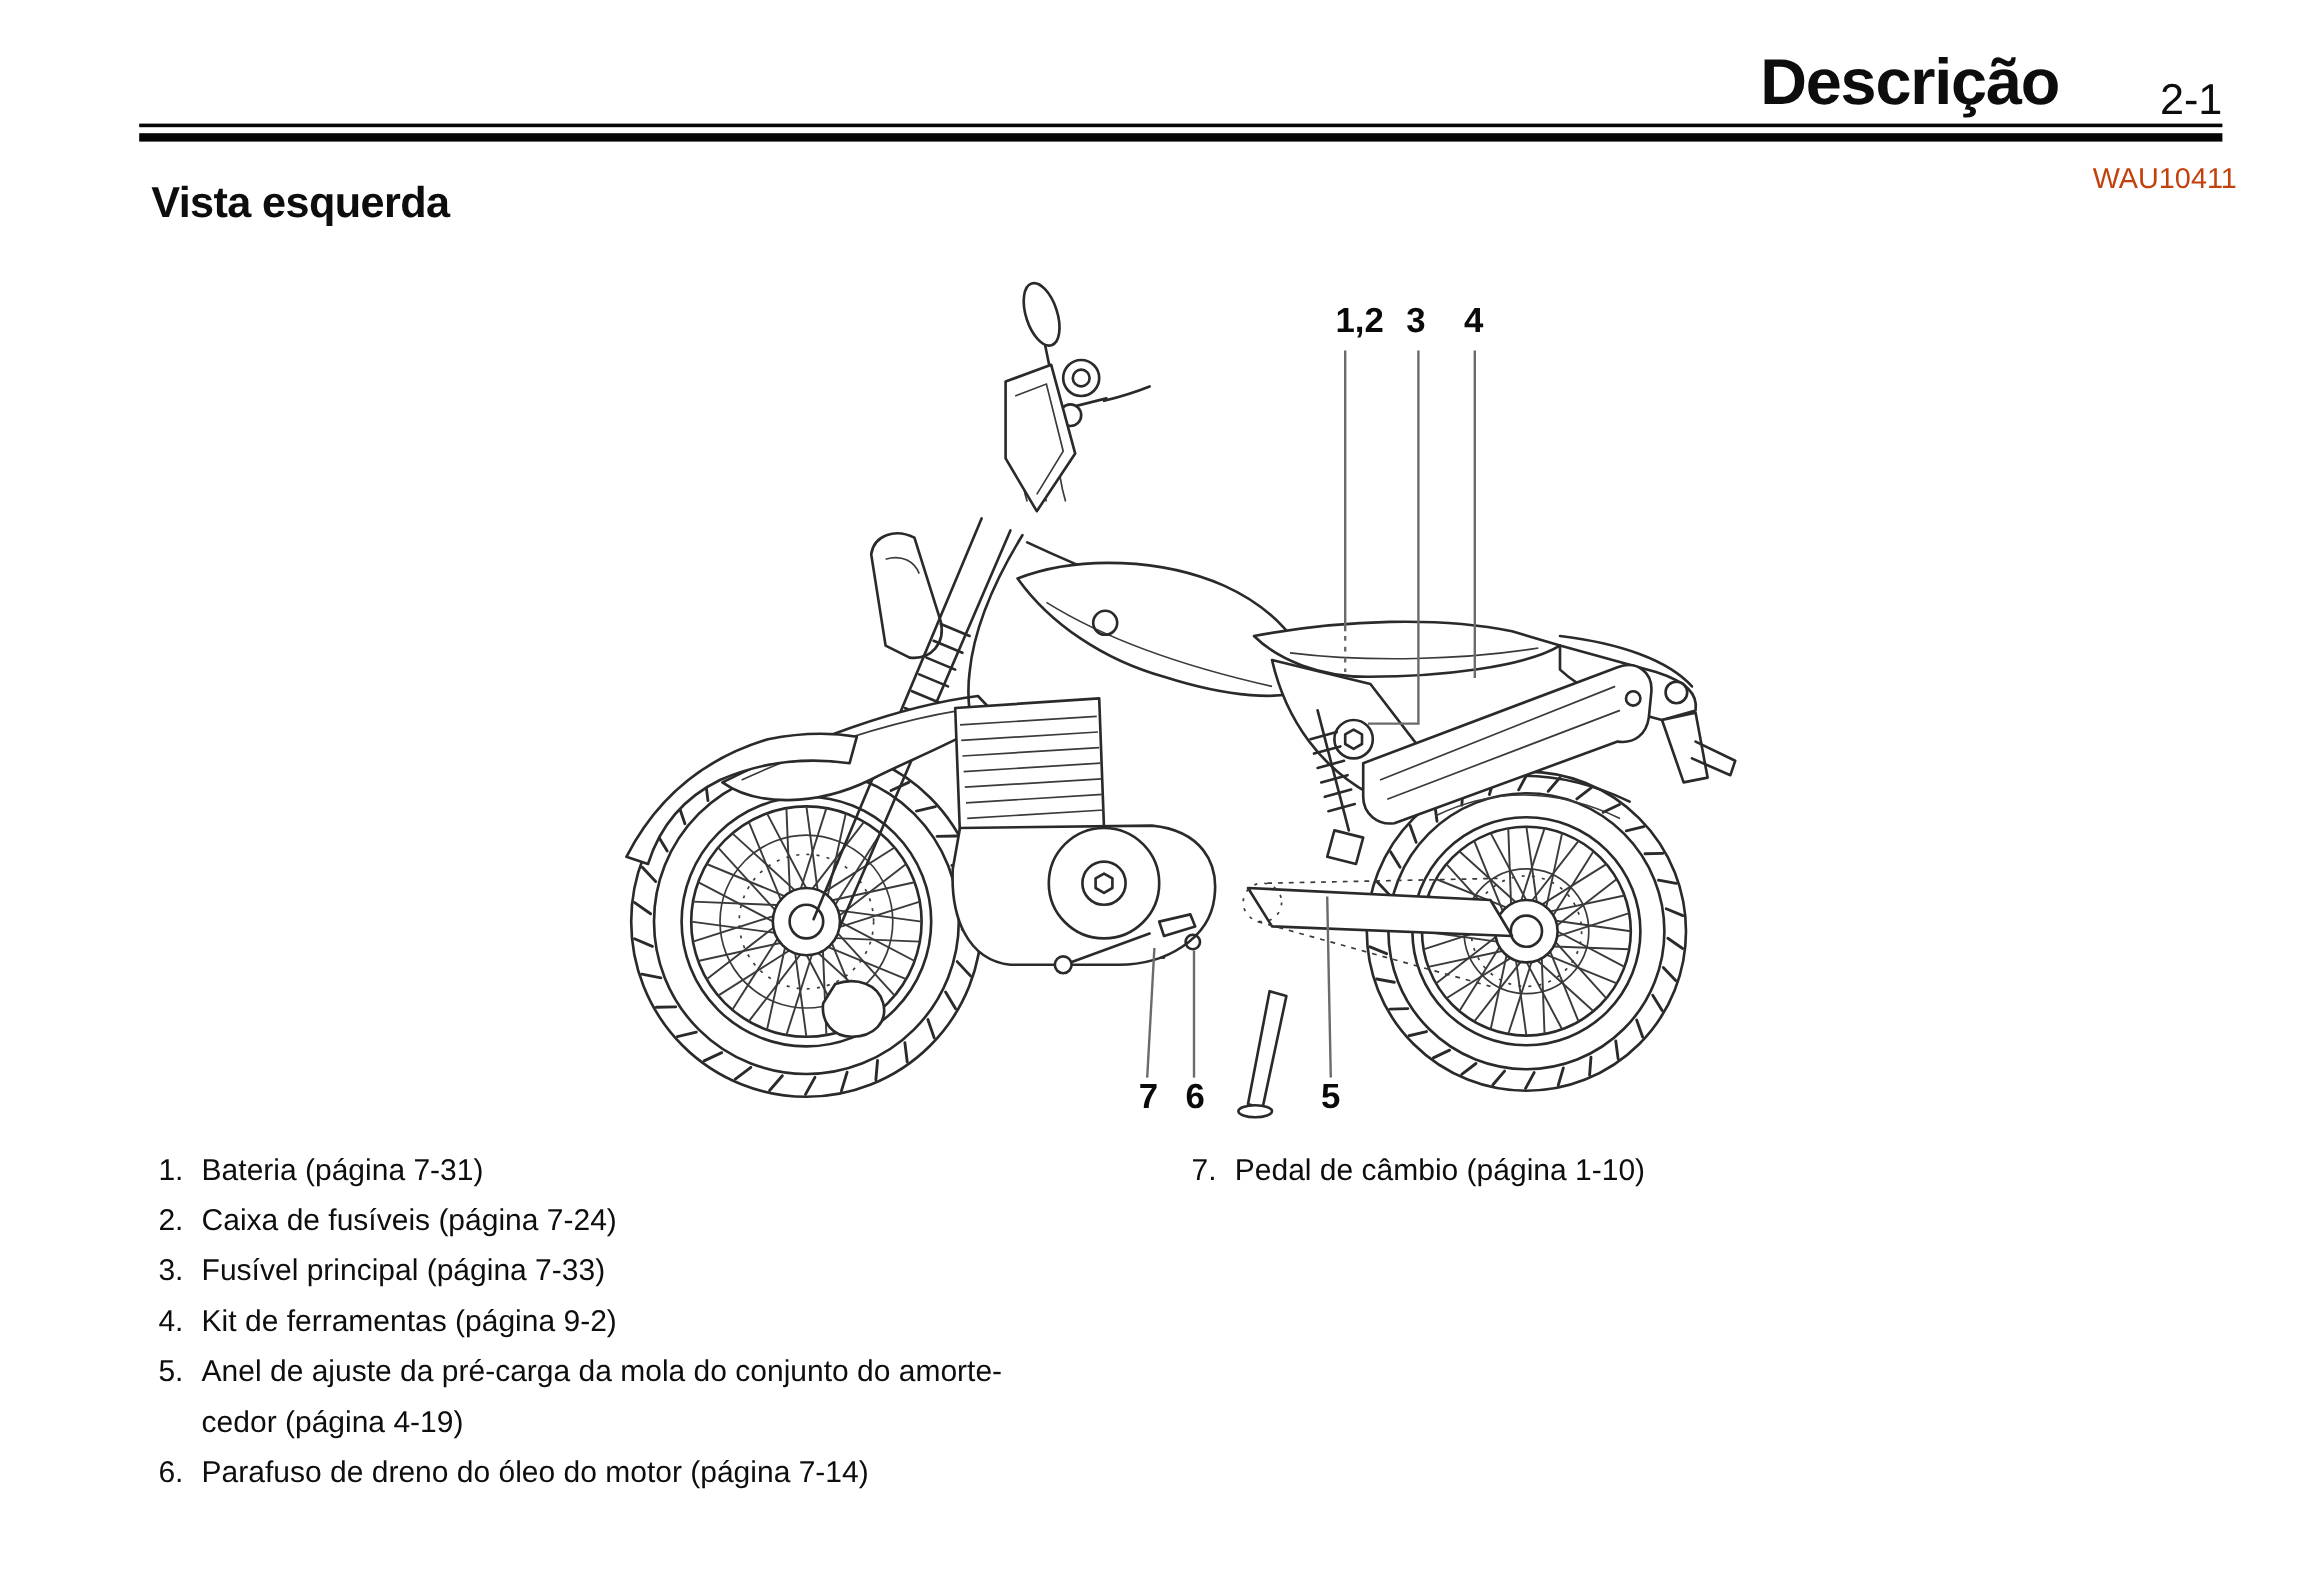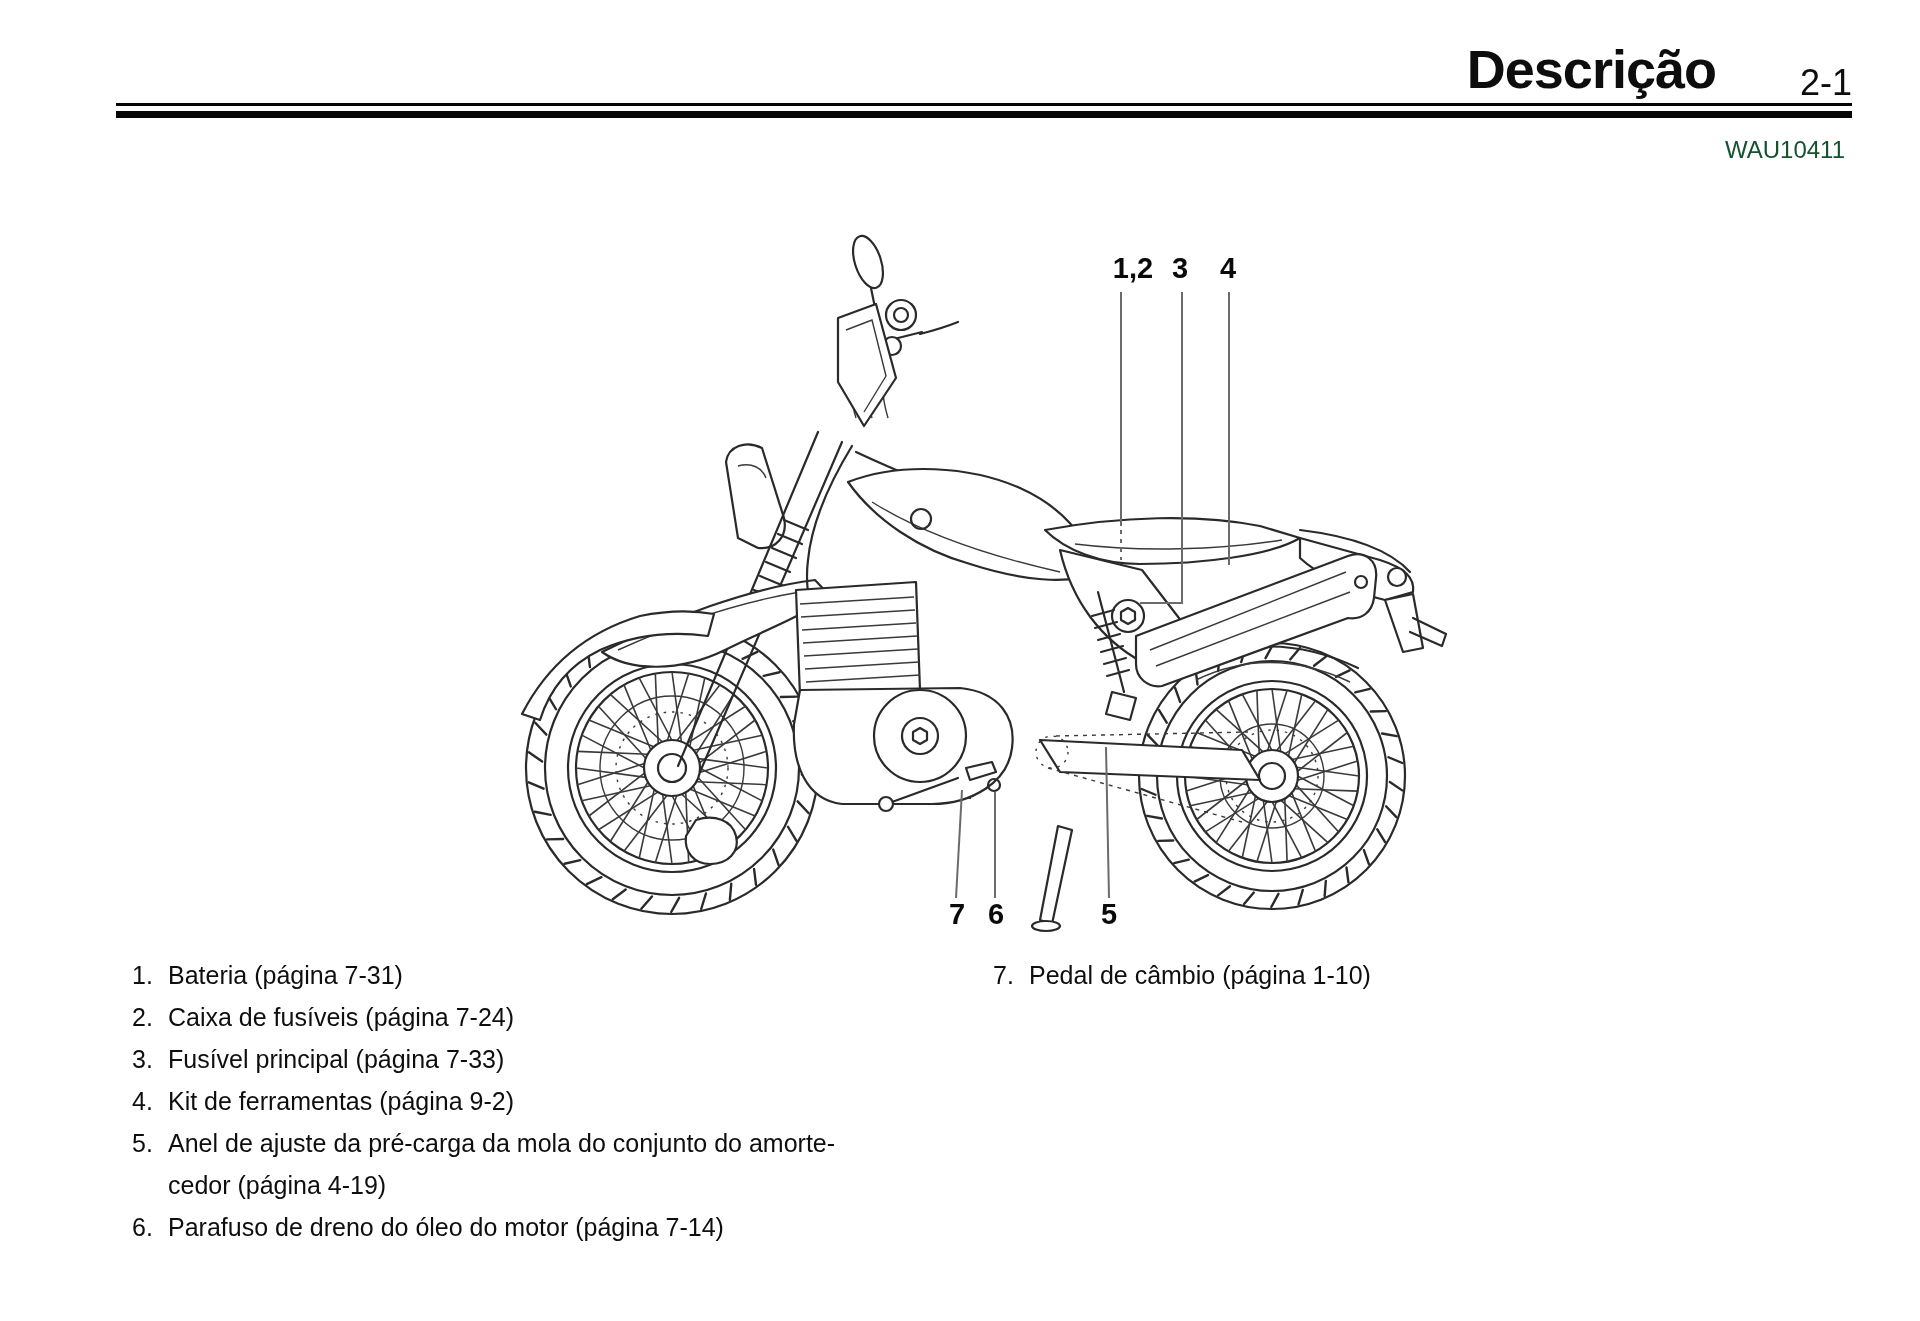--- a/index.html
+++ b/index.html
@@ -14,21 +14,21 @@
   .header-row{
     position:absolute;top:34px;right:68px;
     display:flex;align-items:center;gap:84px;
   }
   .header-title{
     font-size:54px;font-weight:bold;letter-spacing:-1px;line-height:1.15;
   }
   .header-page{font-size:36px;font-weight:normal;margin-top:28px;}
   .rule-thin{position:absolute;left:116px;width:1736px;top:103px;height:3px;background:#050505;}
   .rule-thick{position:absolute;left:116px;width:1736px;top:111px;height:7px;background:#050505;}
-  .doc-code{position:absolute;top:136px;right:75px;font-size:24px;color:#14532d;}
+  .doc-code{position:absolute;top:136px;right:56px;font-size:24px;color:#c2410c;}
 
   .section-heading{
     position:absolute;left:126px;top:148px;
     font-size:36px;font-weight:bold;letter-spacing:-0.5px;
   }
 
   
   .illustration{position:absolute;left:500px;top:220px;width:1000px;height:740px;}
   .illustration svg{display:block;width:100%;height:100%;}
 
@@ -59,20 +59,21 @@
 <div class="page">
 
   <div class="header-row">
     <div class="header-title">Descrição</div>
     <div class="header-page">2-1</div>
   </div>
   <div class="rule-thin"></div>
   <div class="rule-thick"></div>
   <div class="doc-code">WAU10411</div>
 
+  <div class="section-heading">Vista esquerda</div>
 
   <div class="illustration">
     <svg viewBox="0 0 1000 740" xmlns="http://www.w3.org/2000/svg">
 
       <circle class="ln" cx="172" cy="548" r="146"></circle>
       <circle class="ln" cx="172" cy="548" r="127"></circle>
       <g>
           <line x1="301.8375338513456" y1="554.4972920051882" x2="315.12967810576436" y2="563.8080753205531" stroke="#2a2a2a" stroke-width="2.4" stroke-linecap="round"></line>
           <line x1="297.6494092553526" y1="581.3500517807831" x2="308.71526756448463" y2="593.2209643281894" stroke="#2a2a2a" stroke-width="2.4" stroke-linecap="round"></line>
           <line x1="287.96980254214077" y1="606.7452542622541" x2="296.32574379799746" y2="620.6574802004219" stroke="#2a2a2a" stroke-width="2.4" stroke-linecap="round"></line>

